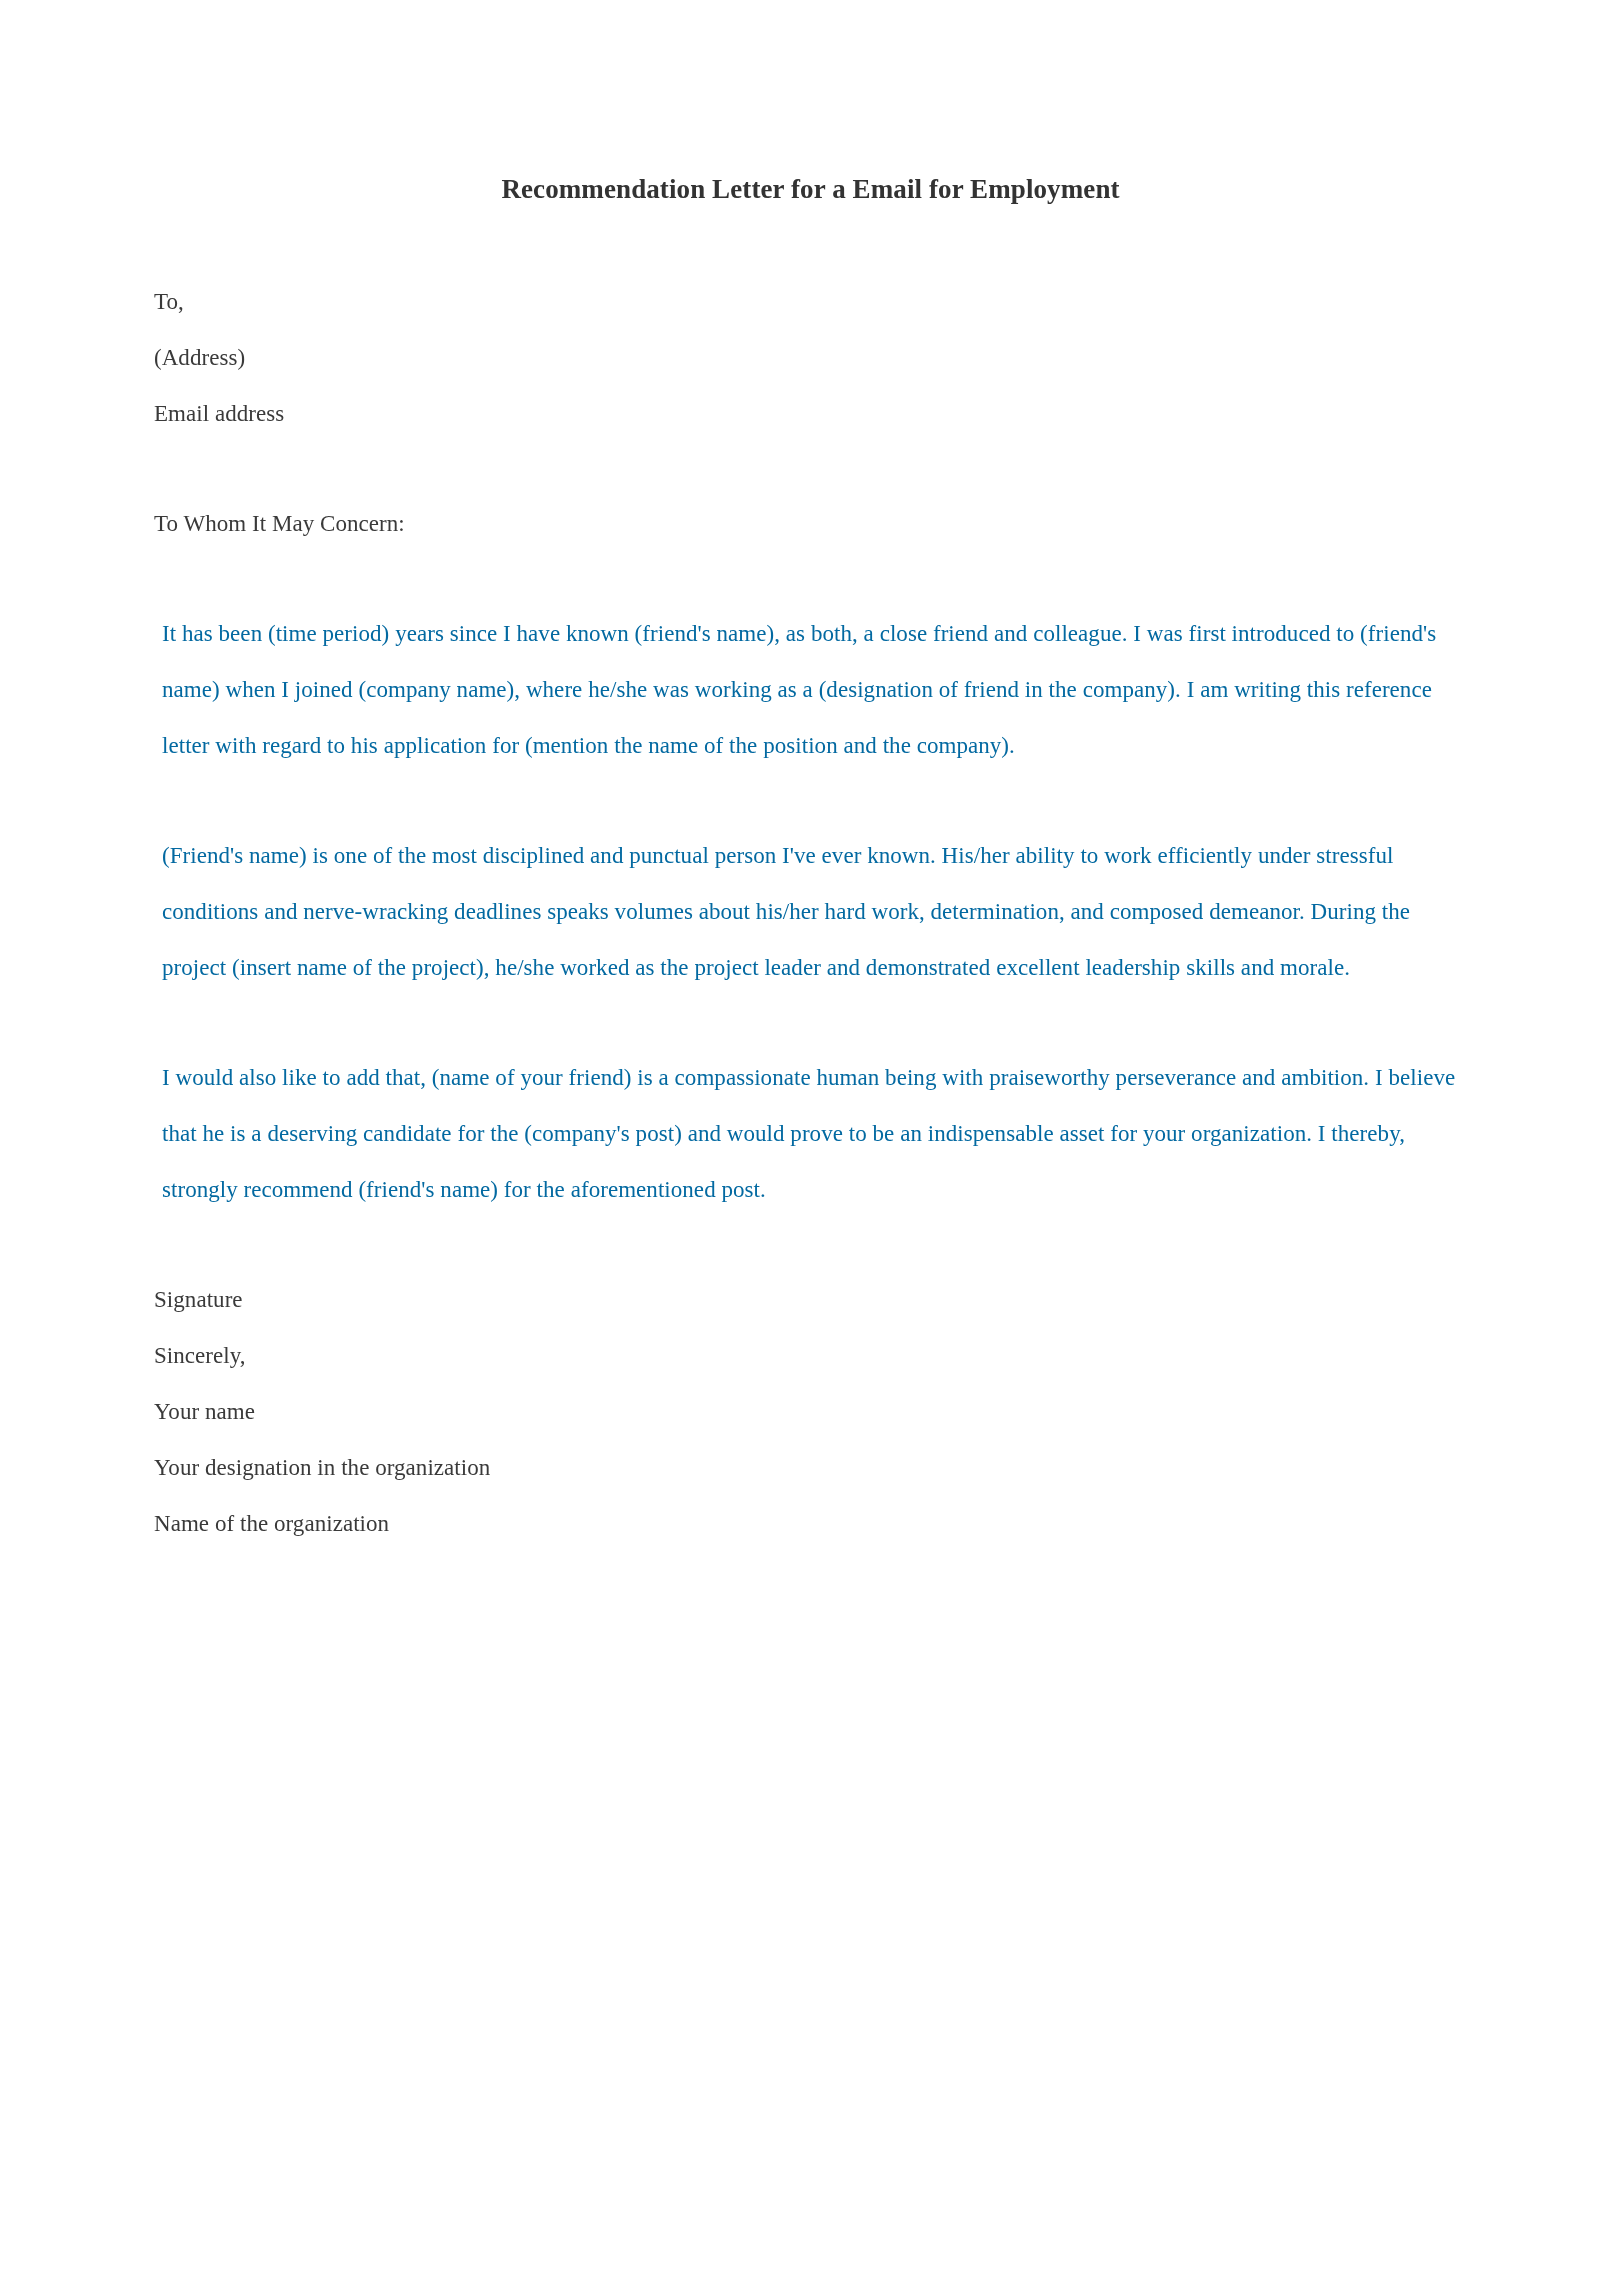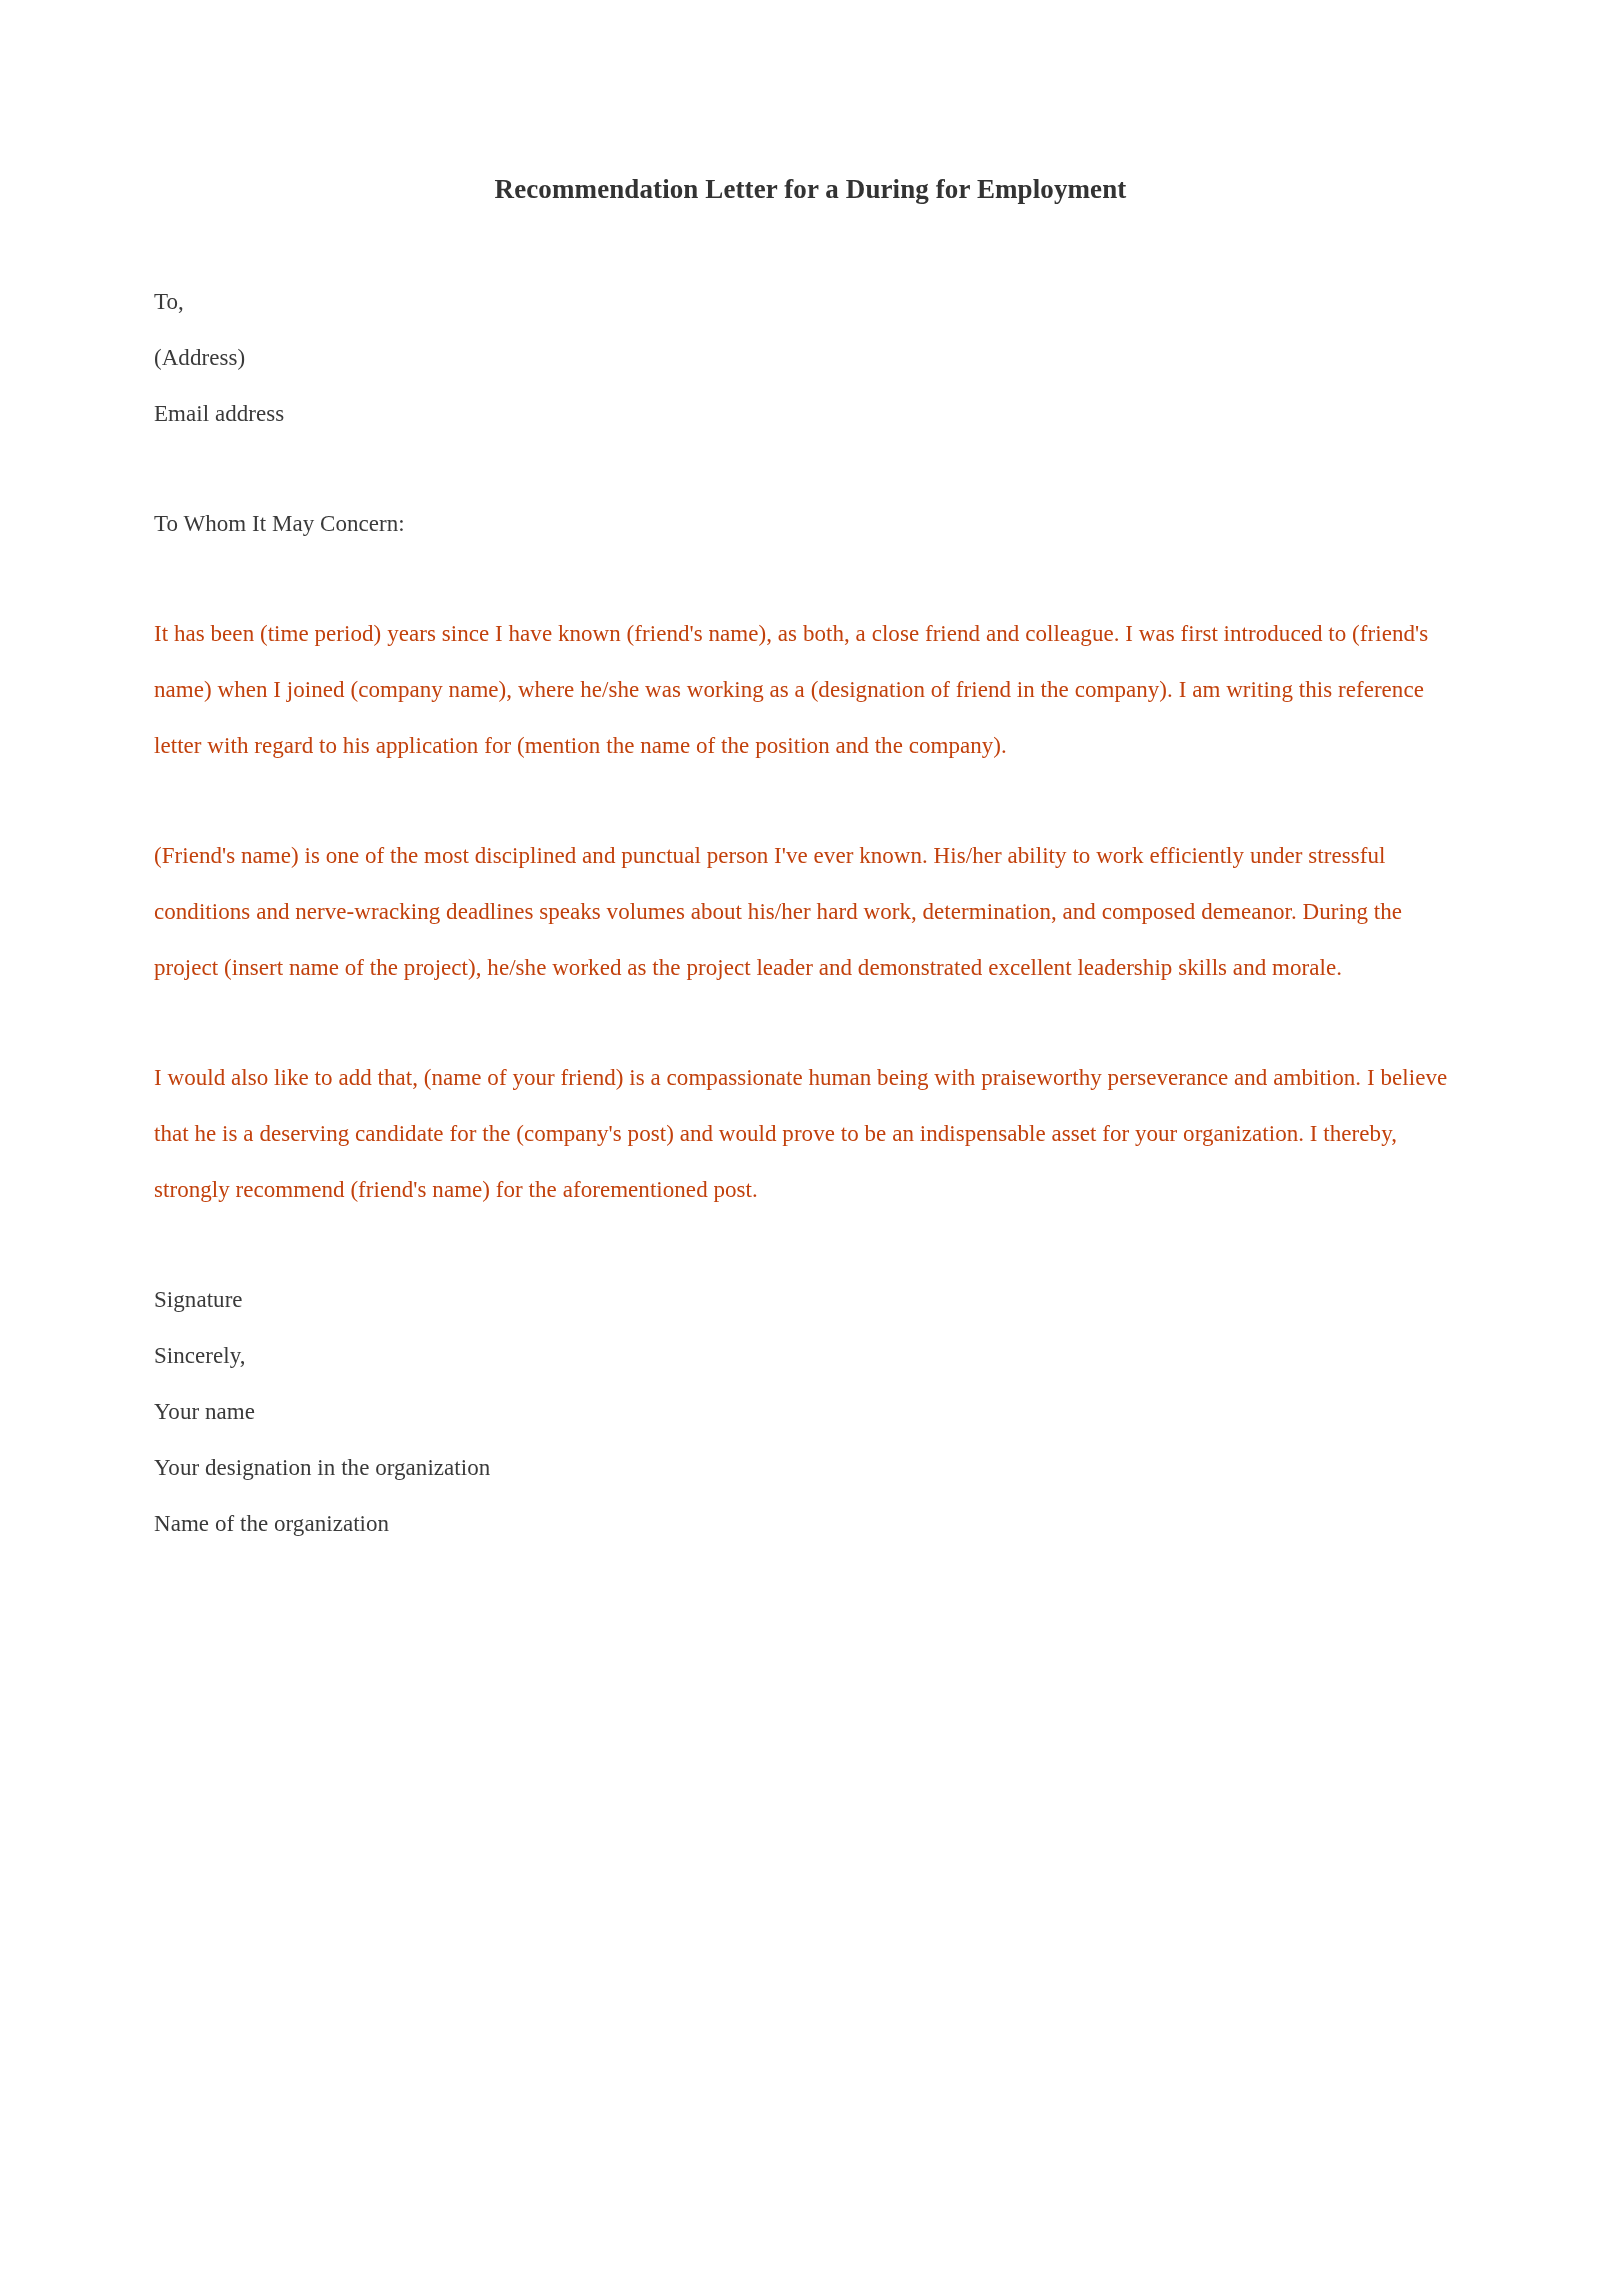--- a/index.html
+++ b/index.html
@@ -49,42 +49,42 @@
   .line {
     font-size: 23px;
     line-height: 56px;
     color: #3a3a3a;
     white-space: nowrap;
     letter-spacing: 0.05px;
   }
   .para {
     font-size: 23px;
     line-height: 56px;
-    color: #c2410c;
+    color: #0369a1;
     text-align: left;
     letter-spacing: 0.05px;
-    margin: 0;
+    margin: 8px;
     width: 1318px;
   }
 
   
   .recipient-block { margin-top: 67px; }
   .date-block      { margin-top: 55px; }
   .salutation-block{ margin-top: 54px; }
   .body-block      { margin-top: 54px; }
   .para + .para    { margin-top: 54px; }
   .closing-block   { margin-top: 54px; }
 </style>
 </head>
 <body>
 
 <div class="page">
   <div class="content">
 
-    <h1 class="doc-title">Recommendation Letter for a During for Employment</h1>
+    <h1 class="doc-title">Recommendation Letter for a Email for Employment</h1>
 
     <div class="block recipient-block">
       <div class="line">To,</div>
       <div class="line">(Address)</div>
       <div class="line">Email address</div>
     </div>
 
 
     <div class="block salutation-block">
       <div class="line">To Whom It May Concern:</div>

